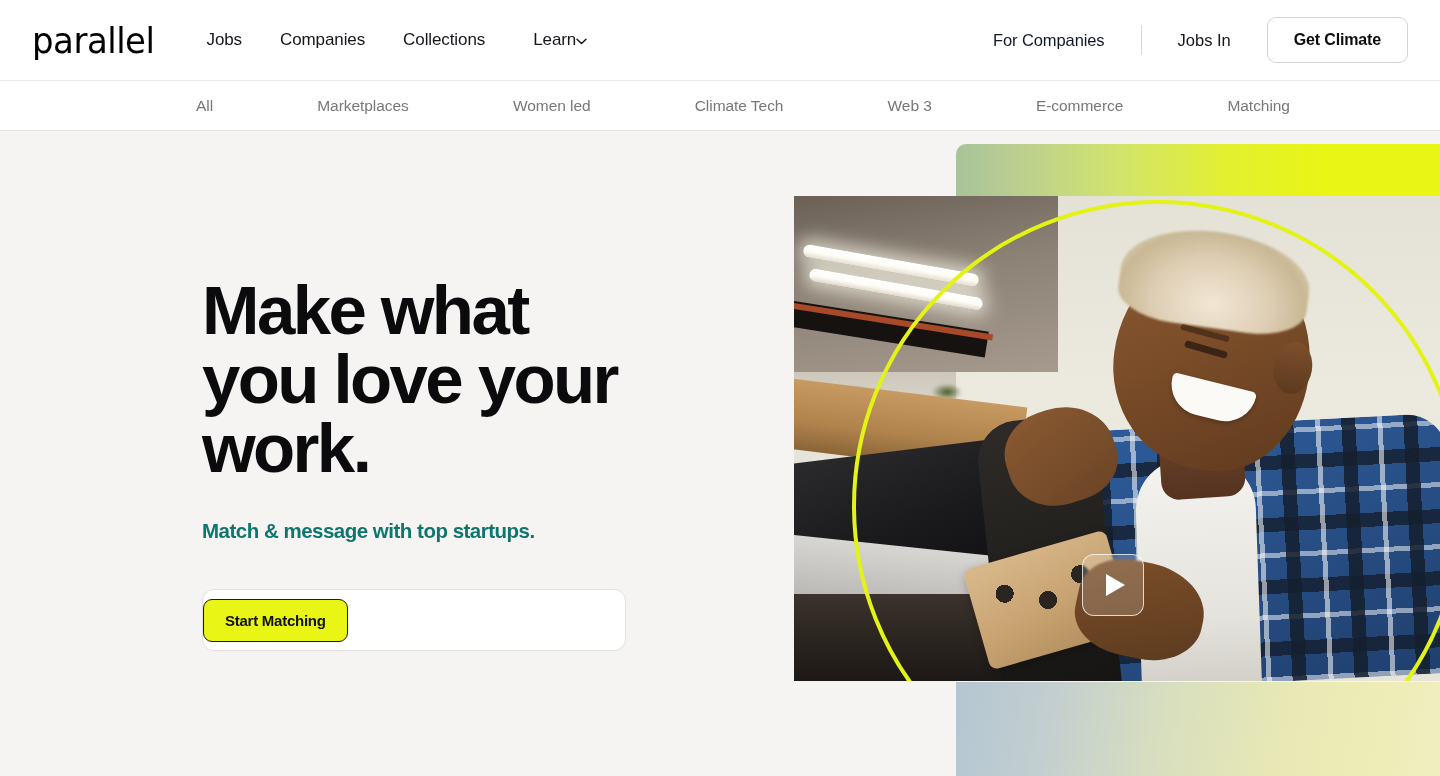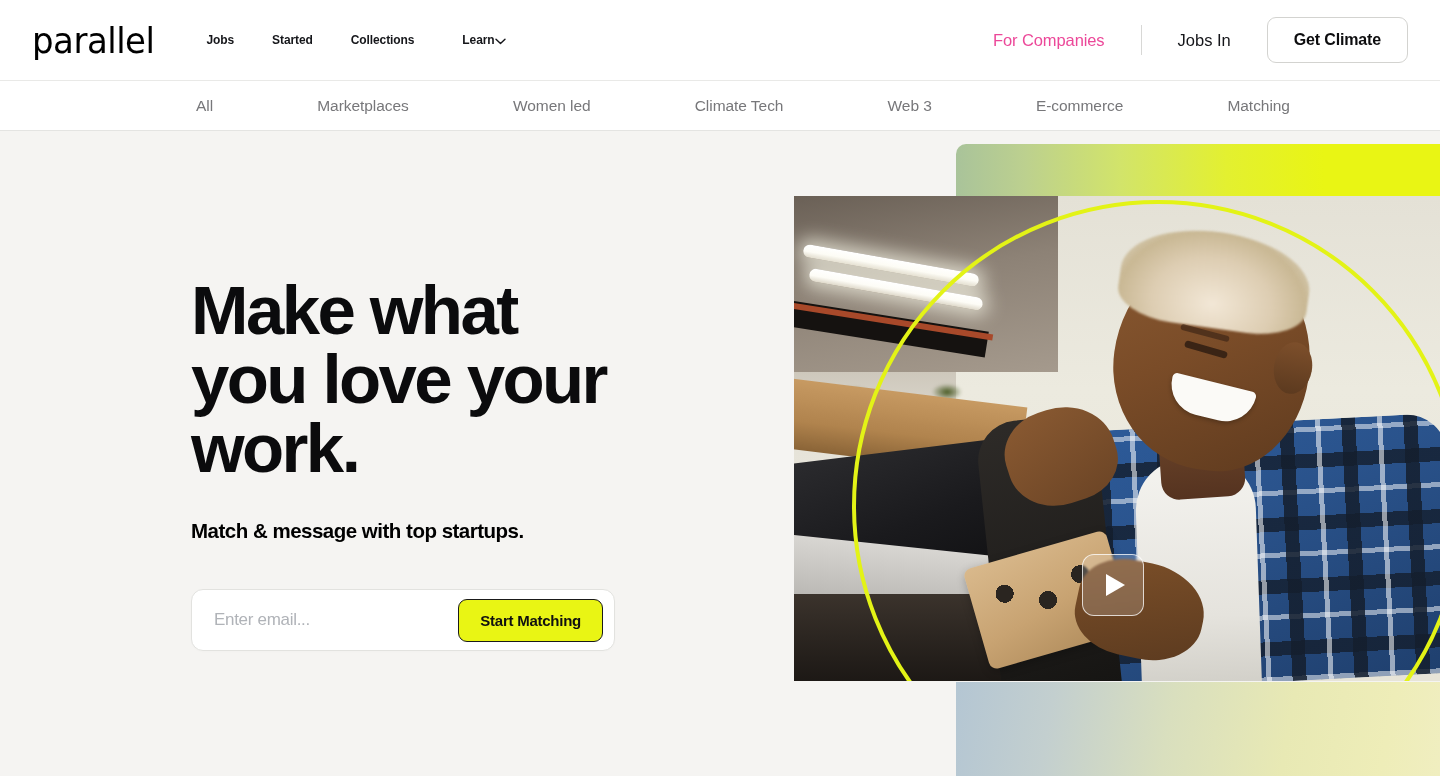--- a/index.html
+++ b/index.html
@@ -49,22 +49,22 @@
     transform: scaleY(1.06);
   }
 
   .main-nav {
     display: flex;
     align-items: center;
     gap: 38px;
   }
 
   .nav-link {
-    font-size: 12px;
-    font-weight: 700;
+    font-size: 17px;
+    font-weight: 400;
     color: #15161a;
     letter-spacing: -0.1px;
     cursor: pointer;
     white-space: nowrap;
   }
 
   .nav-link.with-caret {
     display: inline-flex;
     align-items: center;
     gap: 0;
@@ -82,21 +82,21 @@
 
   .header-right {
     margin-left: auto;
     display: flex;
     align-items: center;
   }
 
   .for-companies {
     font-size: 16.5px;
     font-weight: 500;
-    color: #ec4899;
+    color: #0f172a;
     letter-spacing: -0.1px;
     cursor: pointer;
     white-space: nowrap;
   }
 
   .divider-v {
     width: 1px;
     height: 30px;
     background: #d8d8d6;
     margin: 0 36px;
@@ -159,41 +159,41 @@
   
   .hero {
     position: relative;
     height: 645px;
     background: #f5f4f2;
     overflow: hidden;
   }
 
   .hero-left {
     position: absolute;
-    left: 191px;
+    left: 202px;
     top: 145px;
     width: 620px;
     z-index: 5;
   }
 
   .hero-title {
     font-family: "Liberation Sans", sans-serif;
     font-size: 69px;
     line-height: 69px;
     font-weight: 700;
     letter-spacing: -2.6px;
     color: #0b0b0d;
   }
 
   .hero-sub {
     margin-top: 36px;
     font-size: 20.5px;
     font-weight: 700;
     letter-spacing: -0.5px;
-    color: #000000;
+    color: #0f766e;
   }
 
   
   .email-form {
     margin-top: 46px;
     width: 424px;
     height: 62px;
     background: #ffffff;
     border: 1px solid #e2e2df;
     border-radius: 12px;
@@ -487,21 +487,21 @@
 <body>
 
 <div class="page">
 
   <header class="header">
 
     <div class="logo">parallel</div>
 
     <nav class="main-nav">
       <span class="nav-link">Jobs</span>
-      <span class="nav-link">Started</span>
+      <span class="nav-link">Companies</span>
       <span class="nav-link">Collections</span>
       <span class="nav-link with-caret">
         <span>Learn</span>
         <span class="caret">
           <svg width="11" height="7" viewBox="0 0 11 7" fill="none" xmlns="http://www.w3.org/2000/svg">
             <path d="M1 1.2L5.5 5.6L10 1.2" stroke="#15161a" stroke-width="1.4" stroke-linecap="round" stroke-linejoin="round"></path>
           </svg>
         </span>
       </span>
     </nav>
@@ -531,21 +531,20 @@
     <div class="hero-left">
       <h1 class="hero-title">
         <div>Make what</div>
         <div>you love your</div>
         <div>work.</div>
       </h1>
 
       <p class="hero-sub">Match &amp; message with top startups.</p>
 
       <div class="email-form">
-        <input class="email-input" type="email" placeholder="Enter email..." style="">
         <button class="btn-match">Start Matching</button>
       </div>
     </div>
 
     <div class="media">
 
       <div class="band-top"></div>
 
       <div class="photo">
         <div class="ph-wall"></div>

